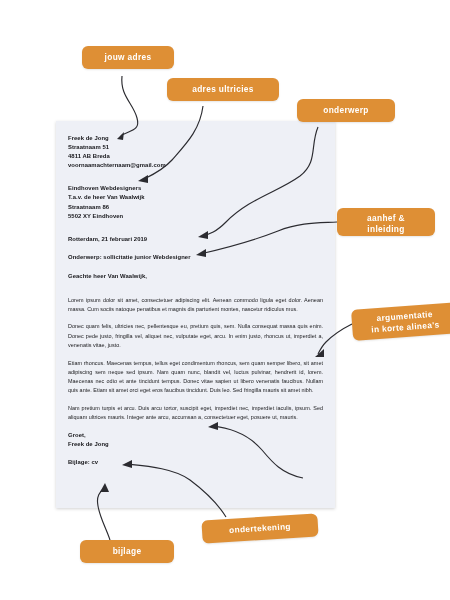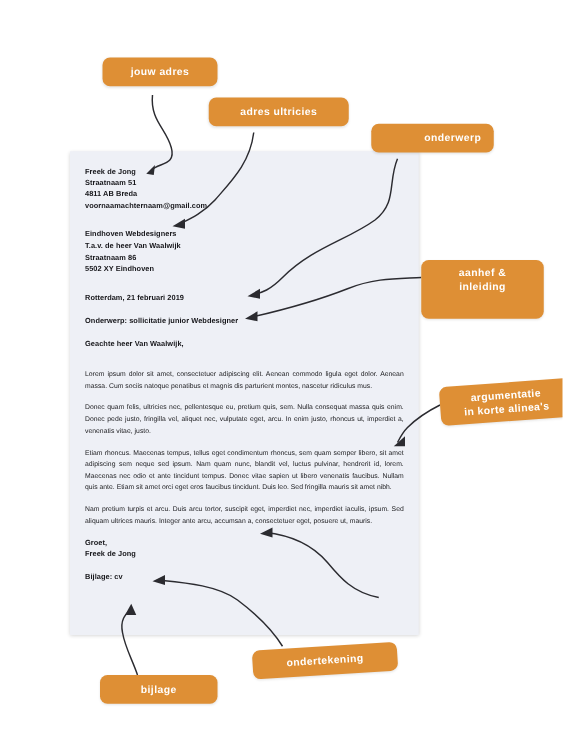--- a/index.html
+++ b/index.html
@@ -88,22 +88,22 @@
     text-align: center;
     padding: 6px 10px 6px 10px;
     line-height: 10.5px;
     white-space: pre-line;
     z-index: 6;
     box-shadow: 0 1px 2px rgba(0,0,0,0.10);
   }
 
   .tag-jouw-adres      { left: 82px;  top: 46px;  width: 72px; }
   .tag-adres-werkgever { left: 167px; top: 78px;  width: 92px; }
-  .tag-onderwerp       { left: 297px; top: 99px;  width: 78px; text-align: right; }
-  .tag-aanhef          { left: 337px; top: 208px; width: 78px; padding-top:5px; padding-bottom:21px;}
+  .tag-onderwerp       { left: 297px; top: 99px;  width: 78px; }
+  .tag-aanhef          { left: 337px; top: 208px; width: 78px; padding-top:5px; padding-bottom:2px;}
   .tag-argumentatie    { left: 352px; top: 306px; width: 86px; padding-top:5px; padding-bottom:5px;
                          transform: rotate(-4.2deg); }
   .tag-afsluiting      { left: 303px; top: 468px; width: 80px; }
   .tag-ondertekening   { left: 202px; top: 517px; width: 96px;
                          transform: rotate(-3.6deg); }
   .tag-bijlage         { left: 80px;  top: 540px; width: 74px; }
 
   
   #connectors {
     position: absolute;

